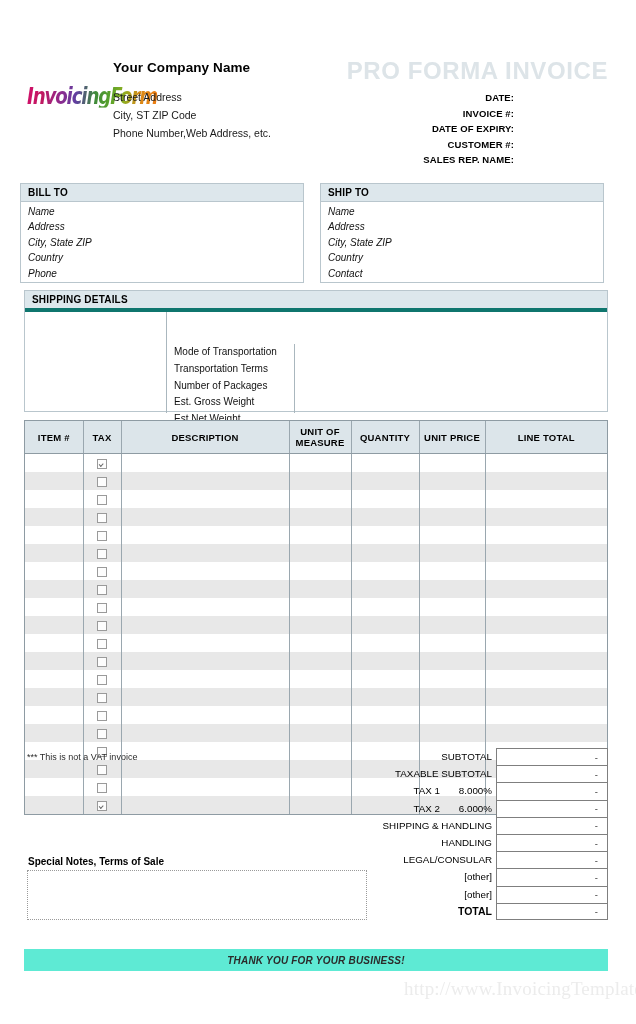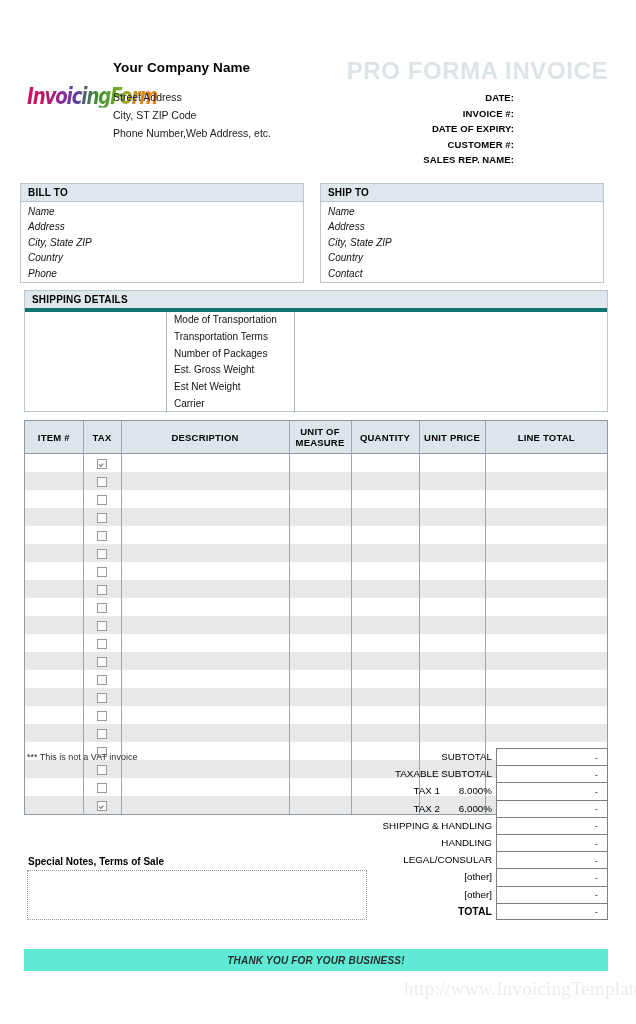--- a/index.html
+++ b/index.html
@@ -143,21 +143,21 @@
   .ship-wrap .band { border-bottom: 4px solid #0f766e; }
   .ship-cols {
     display: flex;
     height: 101px;
   }
   .ship-col {
     box-sizing: border-box;
   }
   .ship-col.c1 { width: 178px; border-right: 1px solid #aab7be; }
   .ship-col.c2 { width: 142px; border-right: 1px solid #aab7be; }
-  .ship-col.c3 { width: 128px; border-right: 1px solid #aab7be; }
+  .ship-col.c3 { width: 128px; border-right: 1px solid #aab7be; margin-top: 32px; }
   .ship-col.c4 { flex: 1; }
   .ship-col div.lbl {
     font-size: 10px;
     line-height: 16.8px;
     padding-left: 7px;
     white-space: nowrap;
     color: #111111;
   }
 
   

